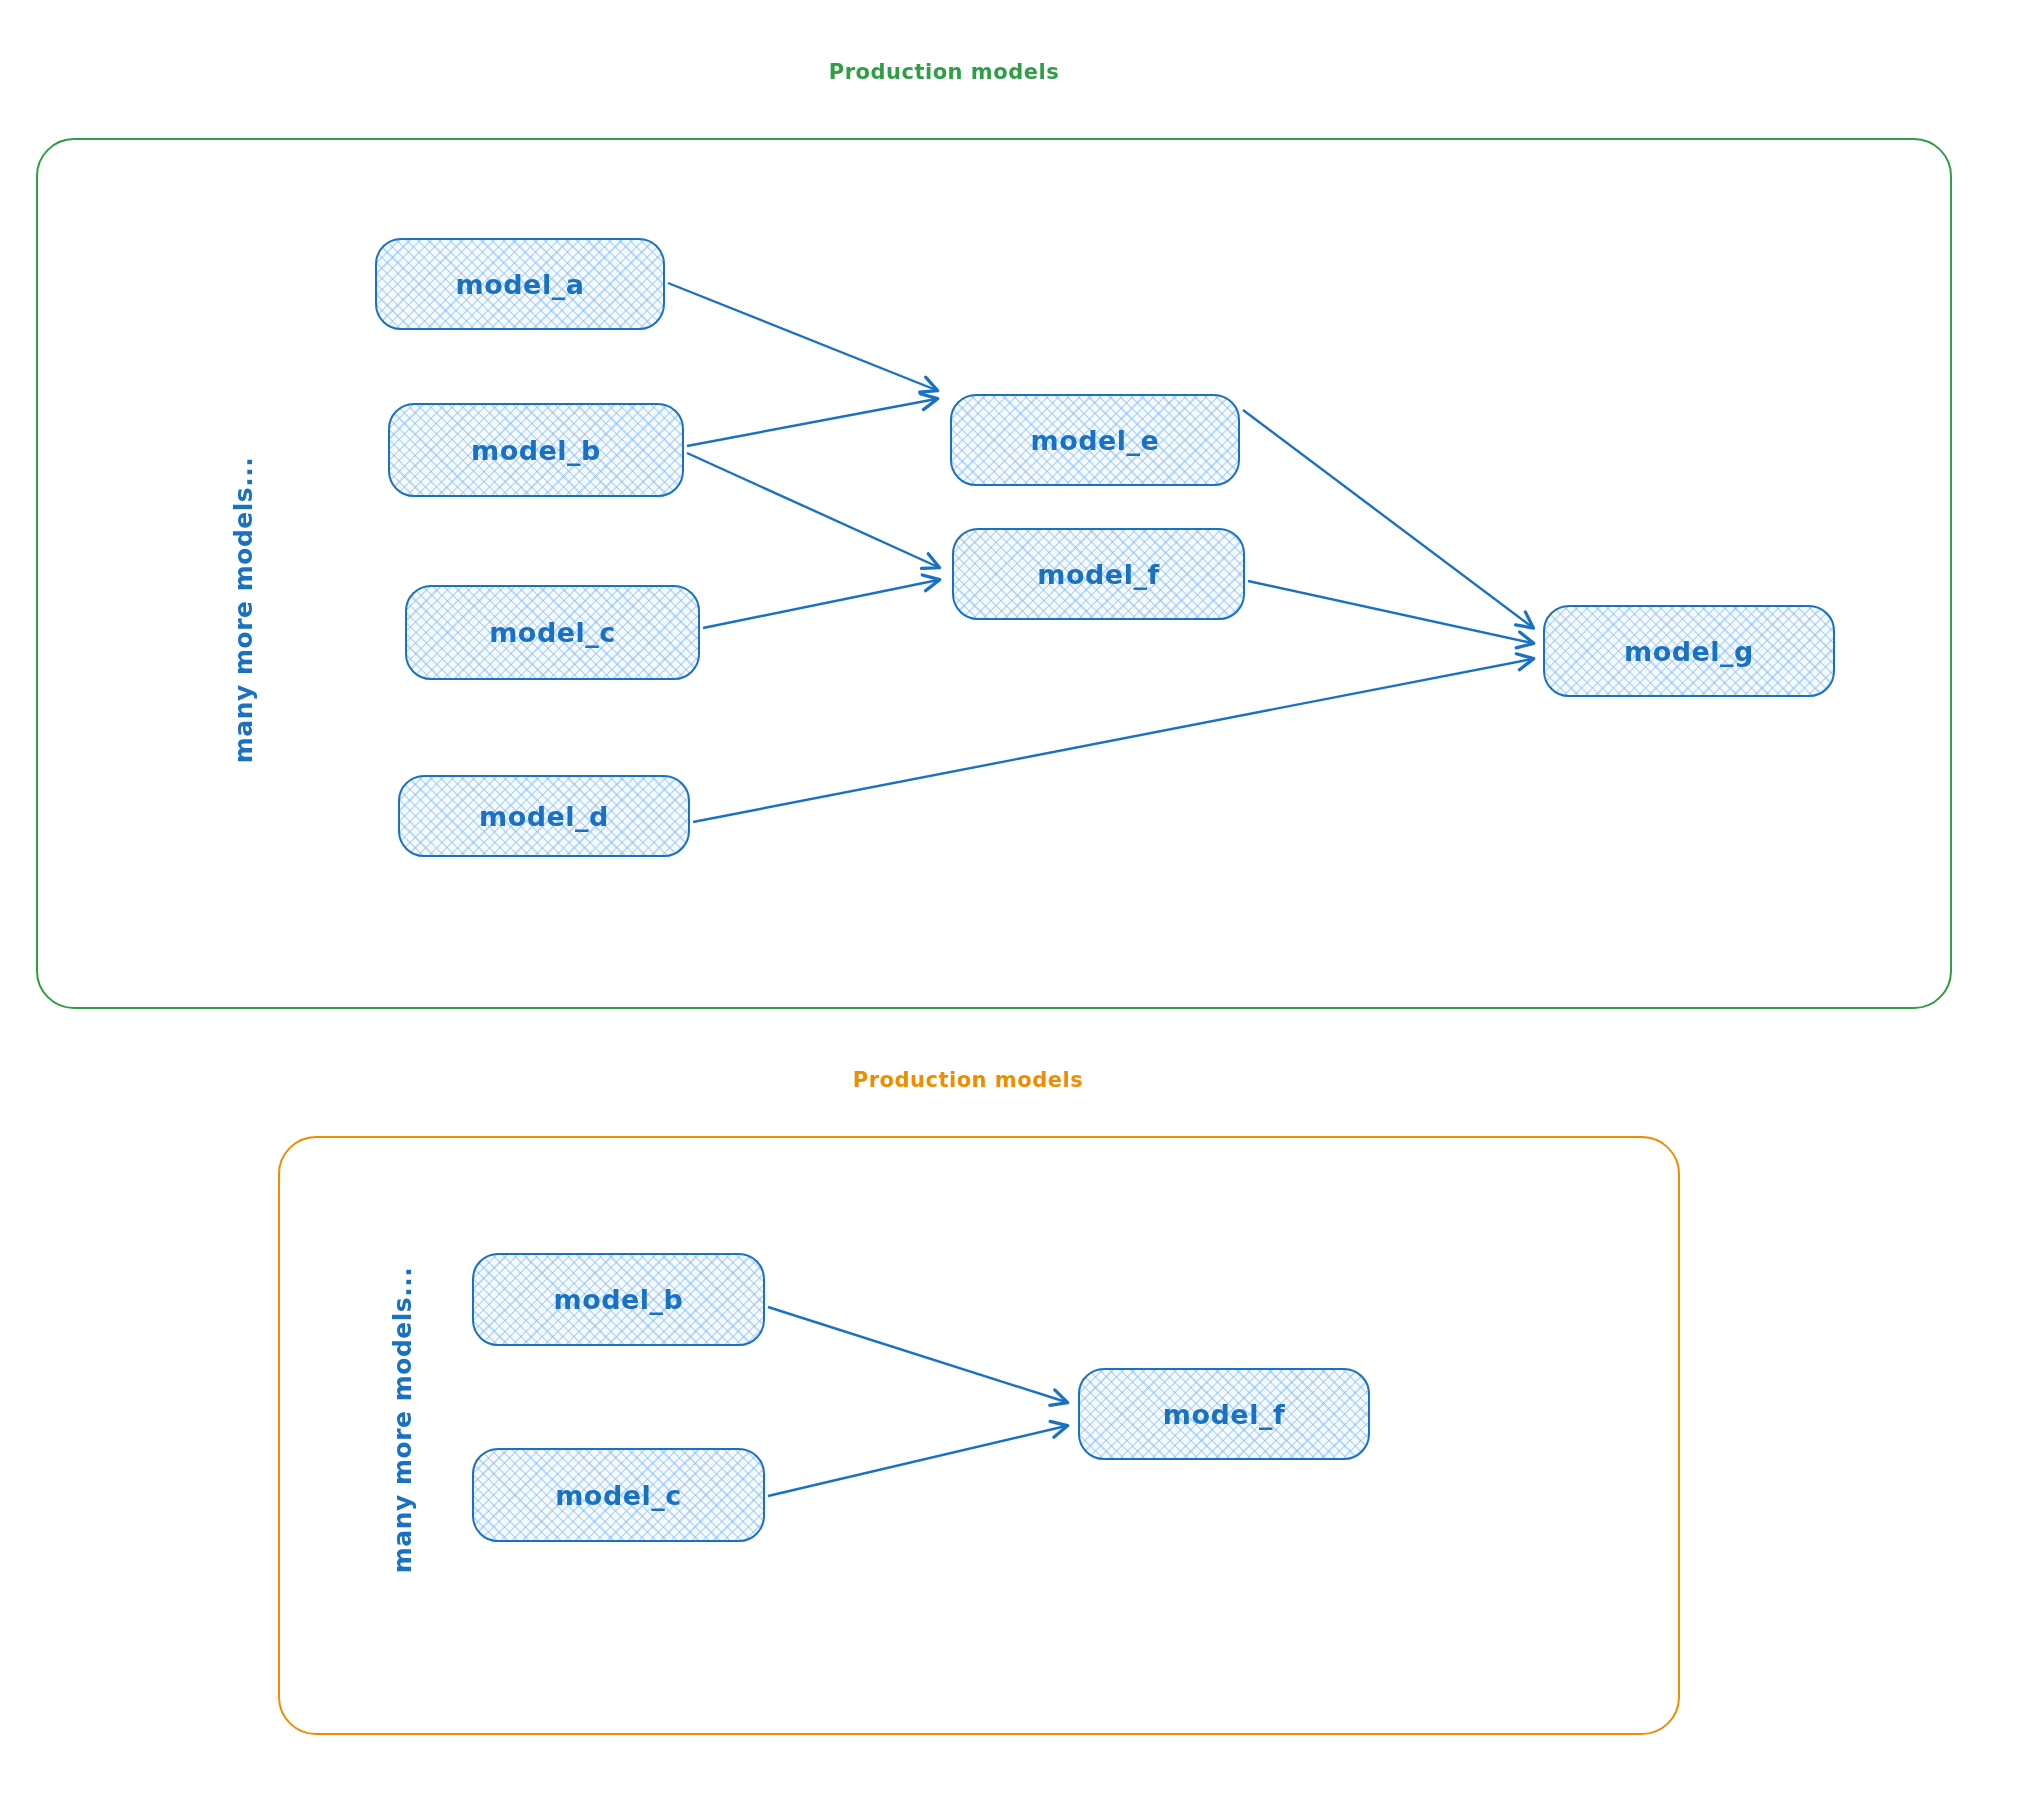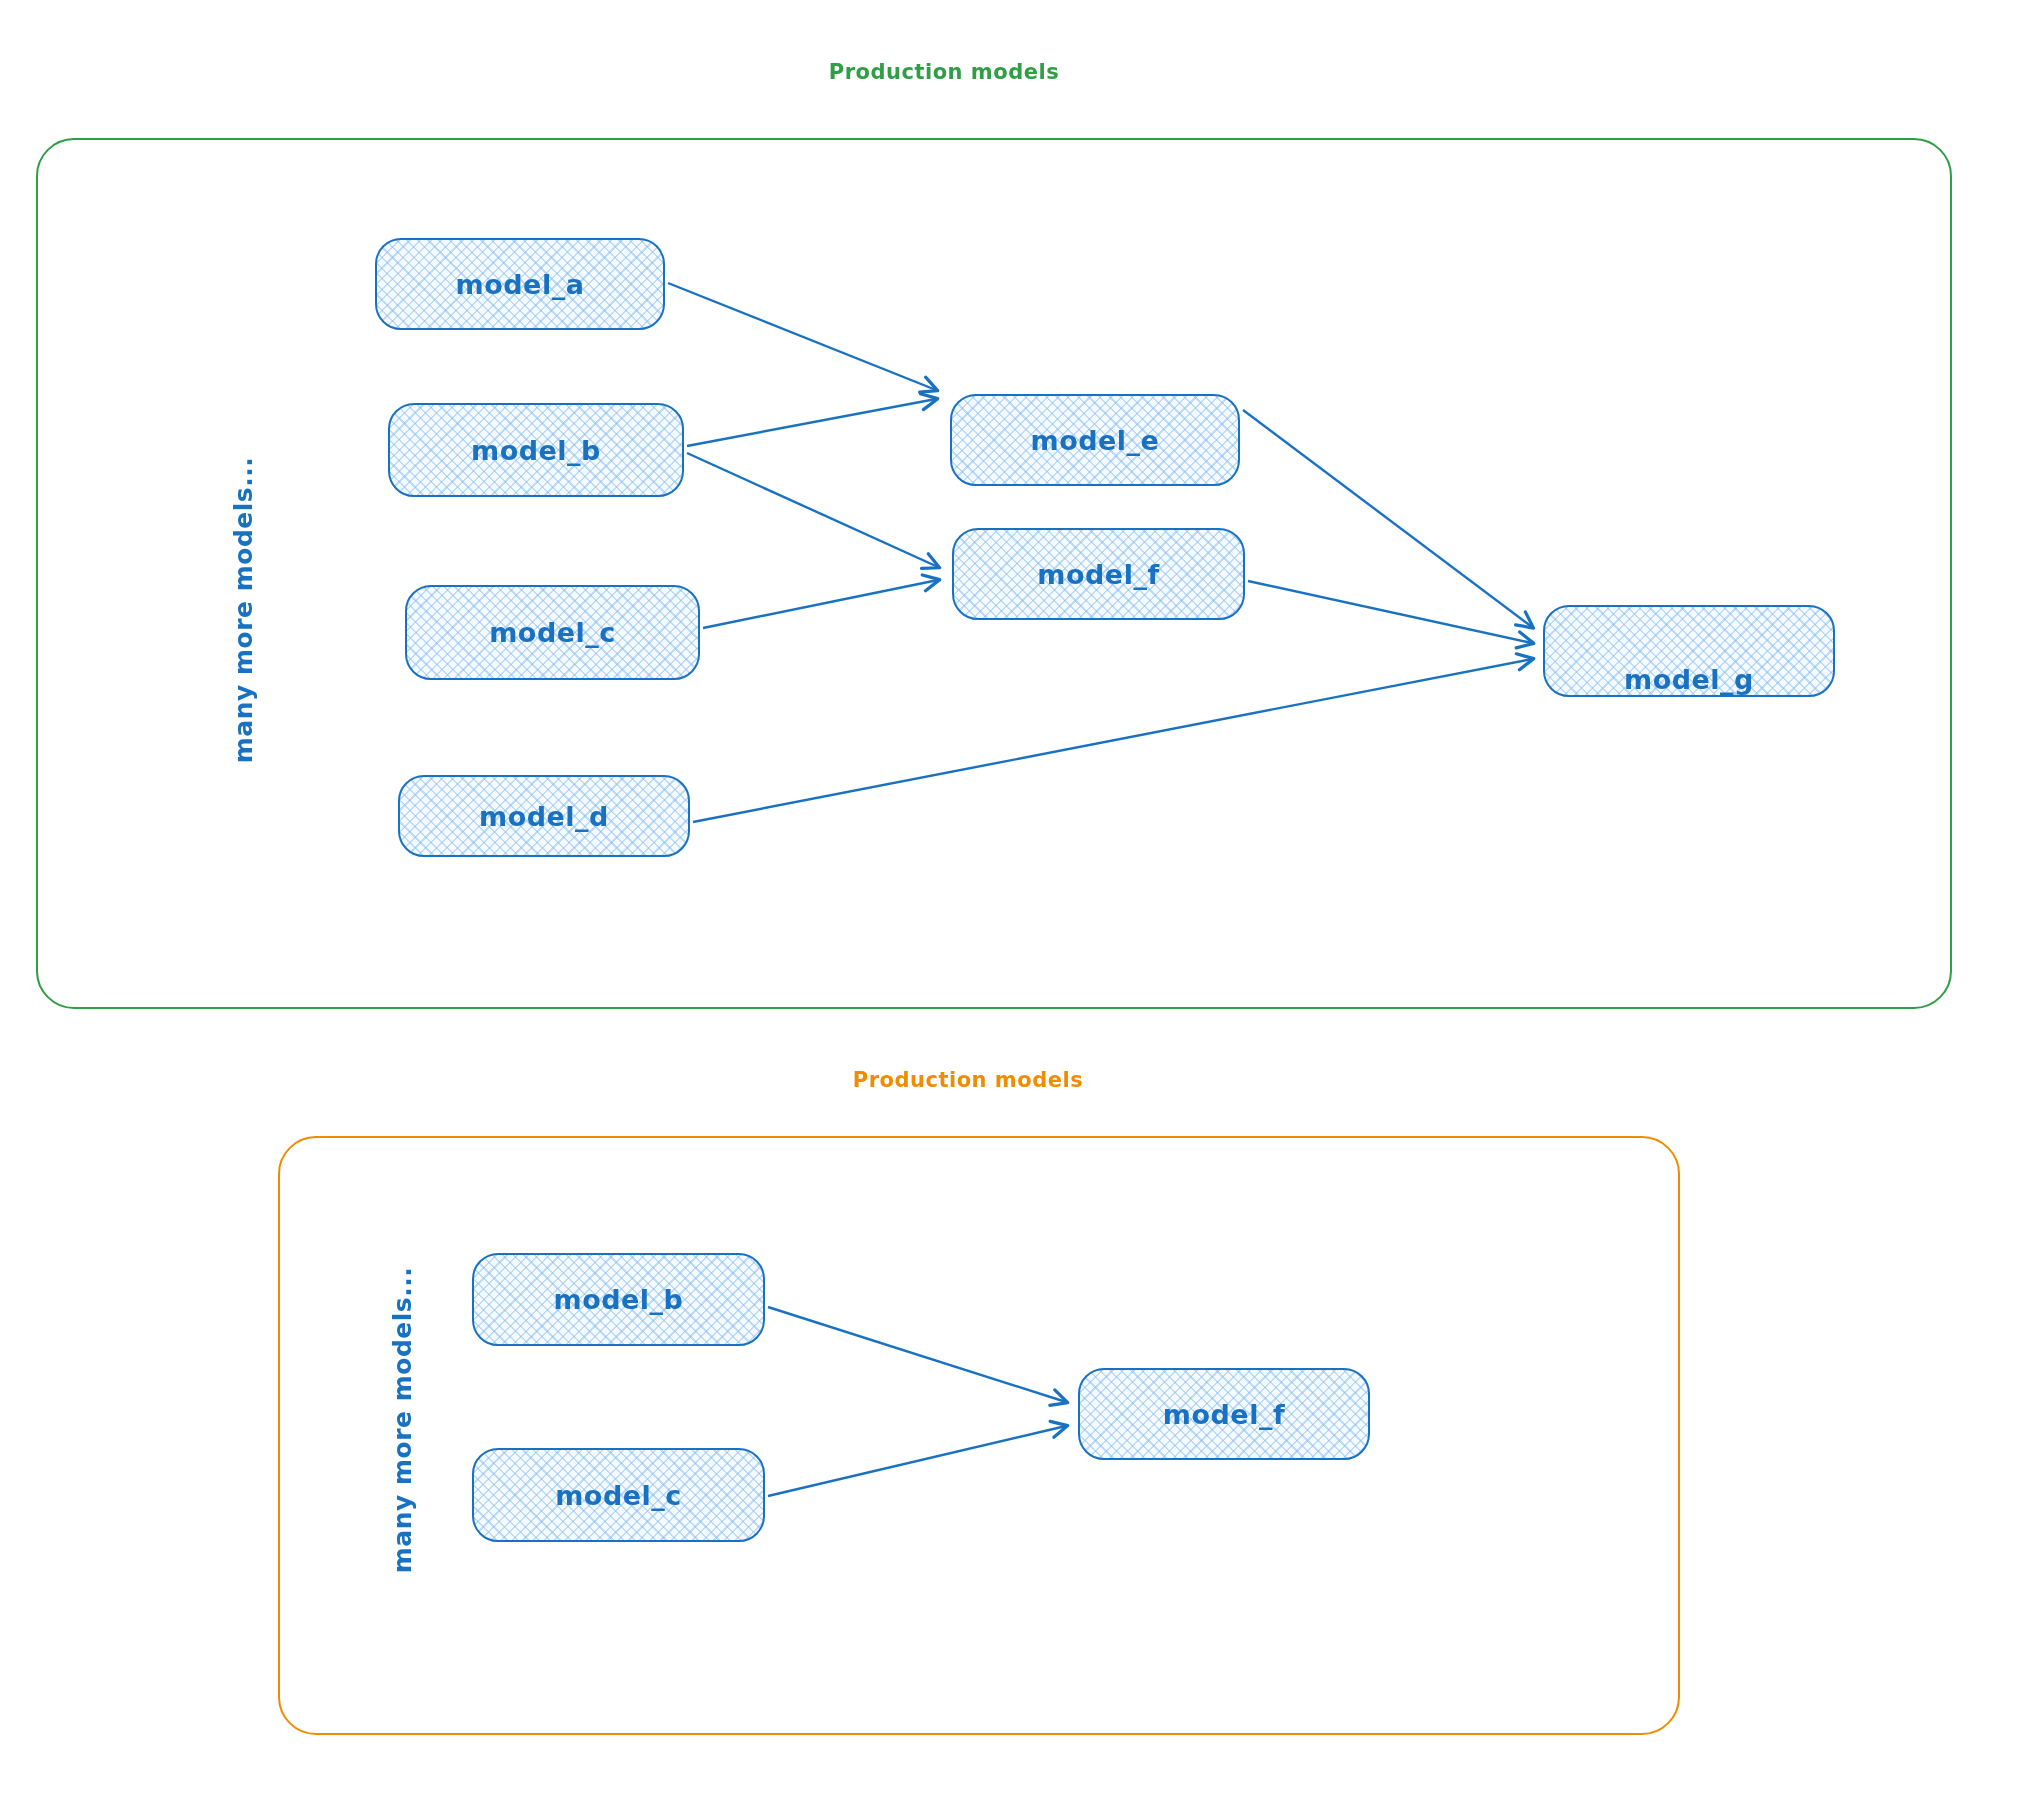--- a/index.html
+++ b/index.html
@@ -93,21 +93,21 @@
       </div>
       <div class="node" style="left: 398px; top: 775px; width: 292px; height: 82px;">
         <span class="node-label">model_d</span>
       </div>
       <div class="node" style="left: 950px; top: 348px; width: 290px; height: 92px; margin-top: 46px;">
         <span class="node-label">model_e</span>
       </div>
       <div class="node" style="left: 952px; top: 528px; width: 293px; height: 92px;">
         <span class="node-label">model_f</span>
       </div>
-      <div class="node" style="left: 1543px; top: 605px; width: 292px; height: 92px; align-items: flex-end;">
+      <div class="node" style="left: 1543px; top: 605px; width: 292px; height: 92px;">
         <span class="node-label">model_g</span>
       </div>
       <div class="node" style="left: 472px; top: 1253px; width: 293px; height: 93px;">
         <span class="node-label">model_b</span>
       </div>
       <div class="node" style="left: 472px; top: 1448px; width: 293px; height: 94px;">
         <span class="node-label">model_c</span>
       </div>
       <div class="node" style="left: 1078px; top: 1368px; width: 292px; height: 92px;">
         <span class="node-label">model_f</span>

